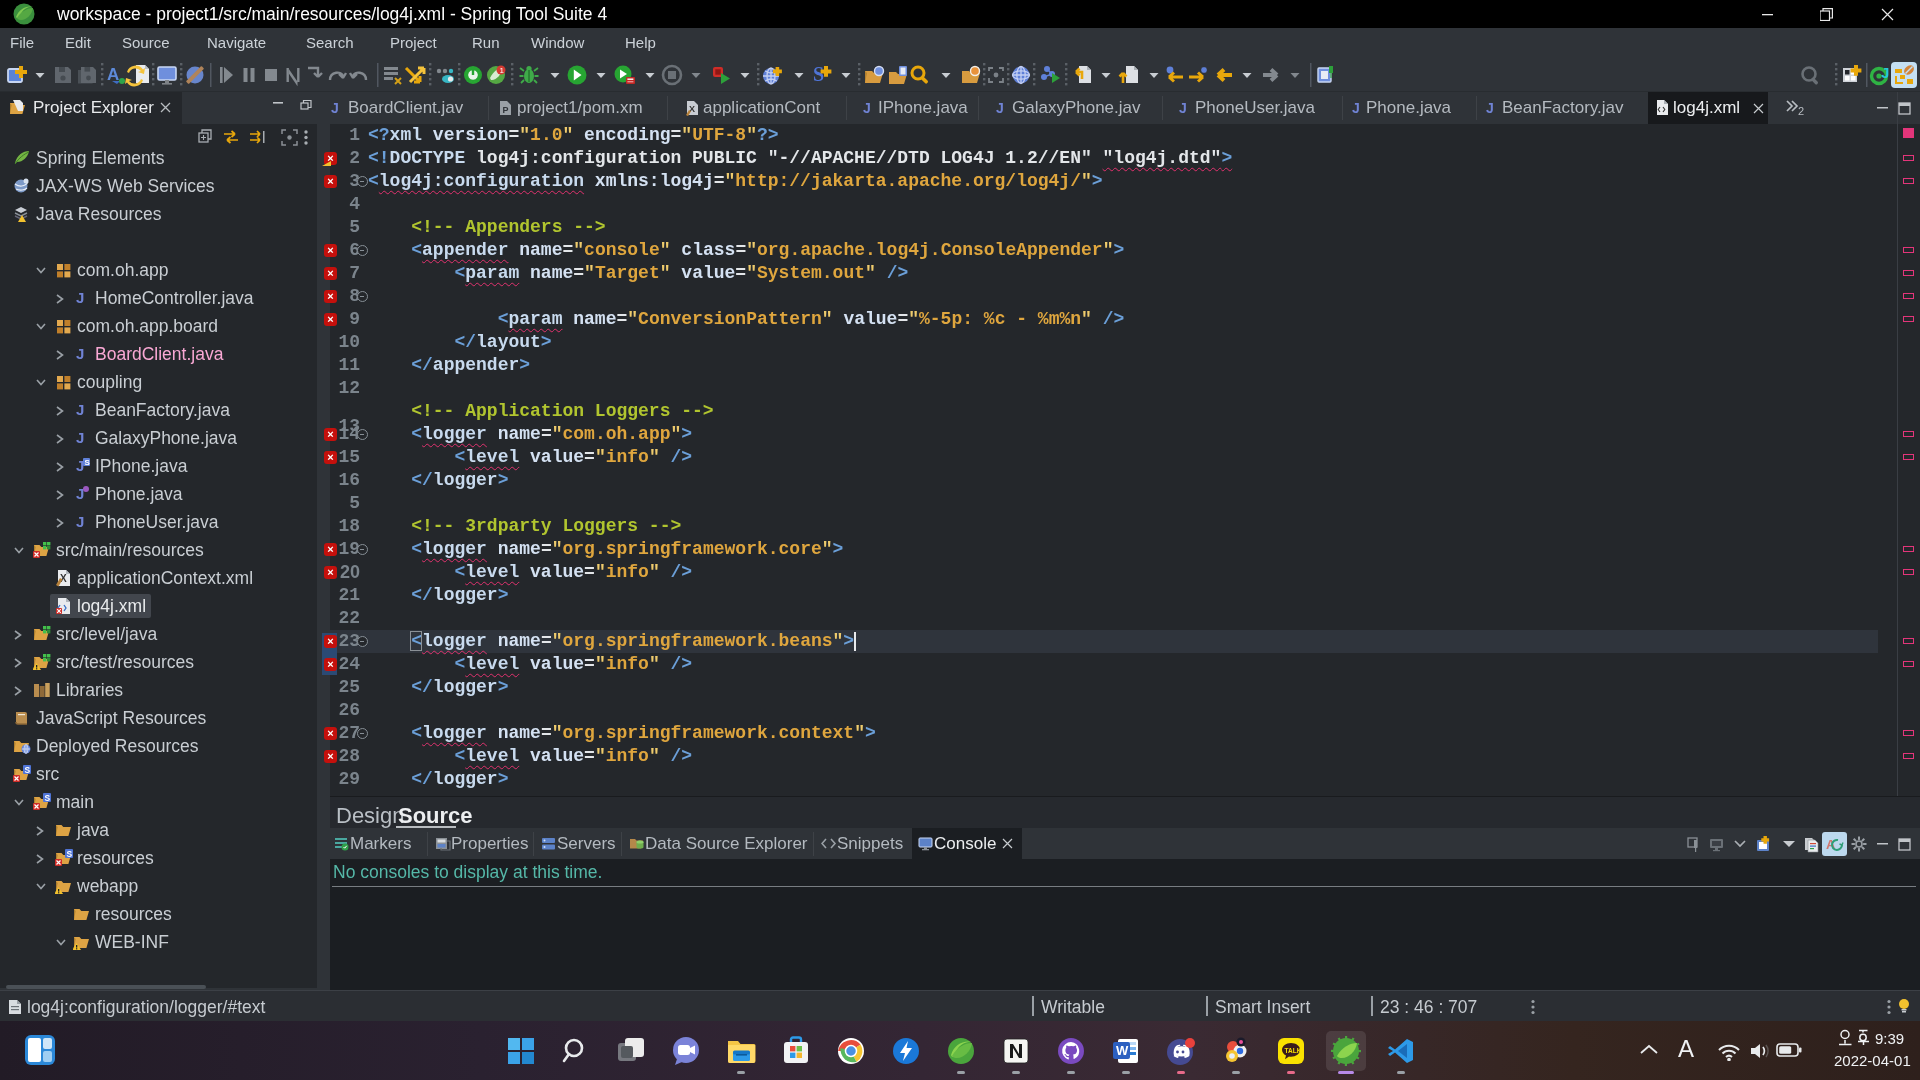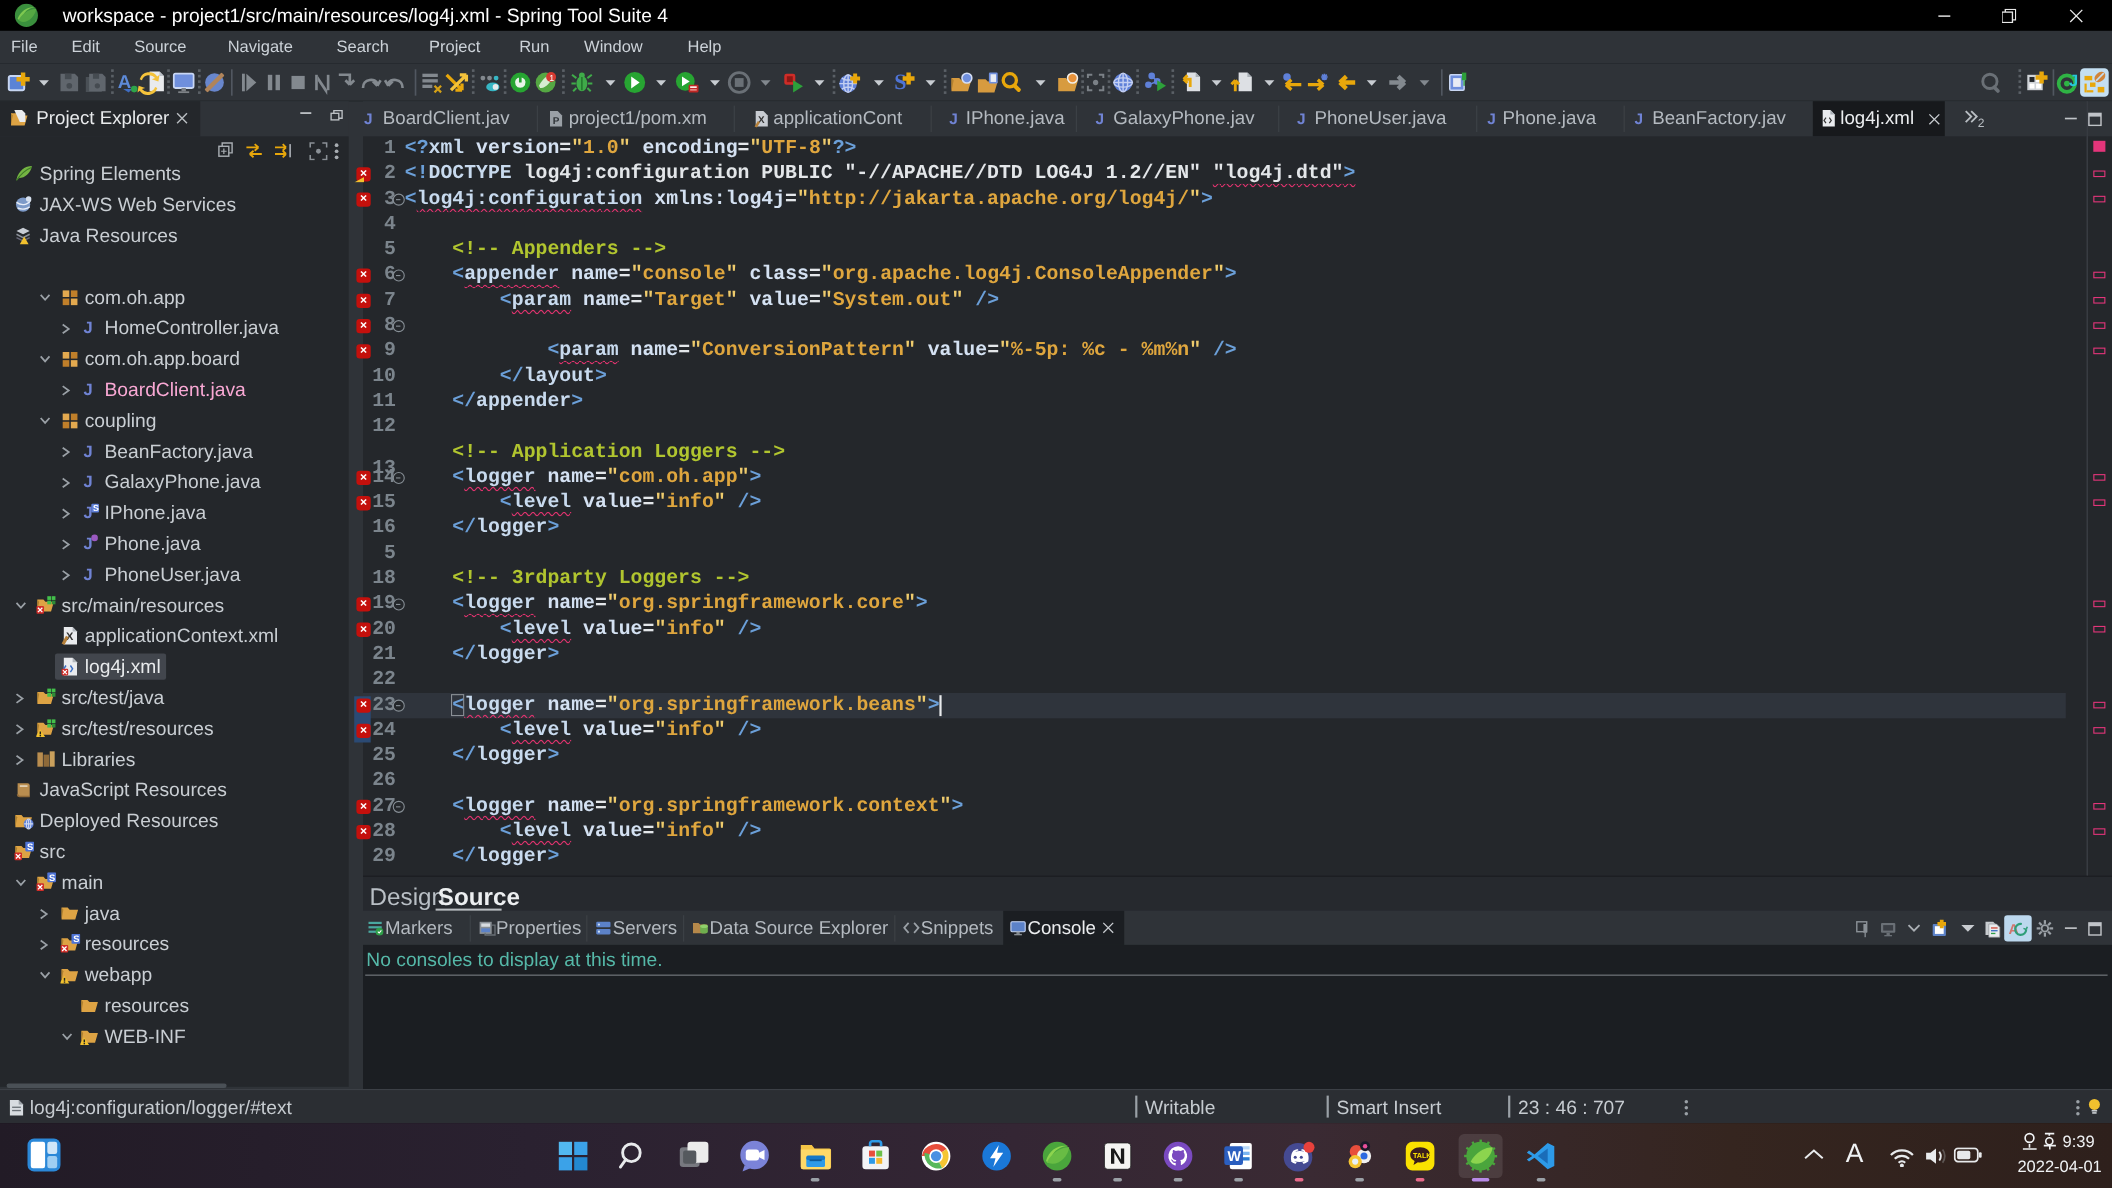--- a/index.html
+++ b/index.html
@@ -614,21 +614,21 @@
           <svg class="abs" style="left:33px;top:5px" width="18" height="18" viewBox="0 0 18 18">
             <g>
               <path d="M1 4 h5.5 l1.8 2 H16 l-2.6 9 H1z" fill="#dda344"></path>
               <path d="M1 4 v11 l1.6 -9z" fill="#b0812f"></path>
               <rect x="10" y="1" width="3.4" height="3.4" fill="#43c04b"></rect>
               <rect x="14" y="1" width="3.4" height="3.4" fill="#43c04b"></rect>
               <rect x="10" y="5" width="3.4" height="3.4" fill="#43c04b"></rect>
               <rect x="14" y="5" width="3.4" height="3.4" fill="#2e8b36"></rect>
             </g>
           </svg>
-          <span class="abs" style="left:56px;top:0;color:#c9ced3">src/test/java</span>
+          <span class="abs" style="left:56px;top:0;color:#c9ced3">src/level/java</span>
         </div>
 <div class="trow" style="left:0;top:498px;width:317px">
           <svg class="abs" style="left:14px;top:9px" width="10" height="12" viewBox="0 0 10 12">
             <path d="M1 2 L6.5 6 L1 10" stroke="#9aa0a6" stroke-width="1.6" fill="none"></path>
           </svg>
           <svg class="abs" style="left:33px;top:5px" width="18" height="18" viewBox="0 0 18 18">
             <g>
               <path d="M1 4 h5.5 l1.8 2 H16 l-2.6 9 H1z" fill="#dda344"></path>
               <path d="M1 4 v11 l1.6 -9z" fill="#b0812f"></path>
               <rect x="10" y="1" width="3.4" height="3.4" fill="#43c04b"></rect>
@@ -882,21 +882,21 @@
 <div class="ln" style="top:345px;line-height:23px;font-family:'Liberation Mono',monospace">16</div>
 <div class="cl" style="top:345px">    <span class="d">&lt;/</span><span class="t">logger</span><span class="d">&gt;</span></div>
 <div class="ln" style="top:368px;line-height:23px;font-family:'Liberation Mono',monospace">5</div>
 <div class="ln" style="top:391px;line-height:23px;font-family:'Liberation Mono',monospace">18</div>
 <div class="cl" style="top:391px">    <span class="c">&lt;!-- 3rdparty Loggers --&gt;</span></div>
 <div class="ei" style="top:419px">×</div>
 <div class="ln" style="top:414px;line-height:23px;font-family:'Liberation Mono',monospace">19</div>
 <div class="fold" style="left:27px;top:420px"></div>
 <div class="cl" style="top:414px">    <span class="d">&lt;</span><span class="t sq">logger</span> <span class="a">name</span><span class="w">=</span><span class="qq">"</span><span class="qv">org.springframework.core</span><span class="qq">"</span><span class="d">&gt;</span></div>
 <div class="ei" style="top:442px">×</div>
-<div class="ln" style="top:437px;line-height:23px;font-family:Liberation Mono, monospace">20</div>
+<div class="ln" style="top:437px;line-height:23px;font-family:Liberation Sans, sans-serif">20</div>
 <div class="cl" style="top:437px">        <span class="d">&lt;</span><span class="t sq">level</span> <span class="a">value</span><span class="w">=</span><span class="qq">"</span><span class="qv">info</span><span class="qq">"</span><span class="w"> </span><span class="d">/&gt;</span></div>
 <div class="ln" style="top:460px;line-height:23px;font-family:'Liberation Mono',monospace">21</div>
 <div class="cl" style="top:460px">    <span class="d">&lt;/</span><span class="t">logger</span><span class="d">&gt;</span></div>
 <div class="ln" style="top:483px;line-height:23px;font-family:'Liberation Mono',monospace">22</div>
 <div class="ei" style="top:511px">×</div>
 <div class="ln" style="top:506px;line-height:23px;font-family:'Liberation Mono',monospace">23</div>
 <div class="fold" style="left:27px;top:512px"></div>
 <div class="cl" style="top:506px">    <span class="d">&lt;</span><span class="t sq">logger</span> <span class="a">name</span><span class="w">=</span><span class="qq">"</span><span class="qv">org.springframework.beans</span><span class="qq">"</span><span class="d">&gt;</span></div>
 <div class="ei" style="top:534px">×</div>
 <div class="ln" style="top:529px;line-height:23px;font-family:'Liberation Mono',monospace">24</div>

